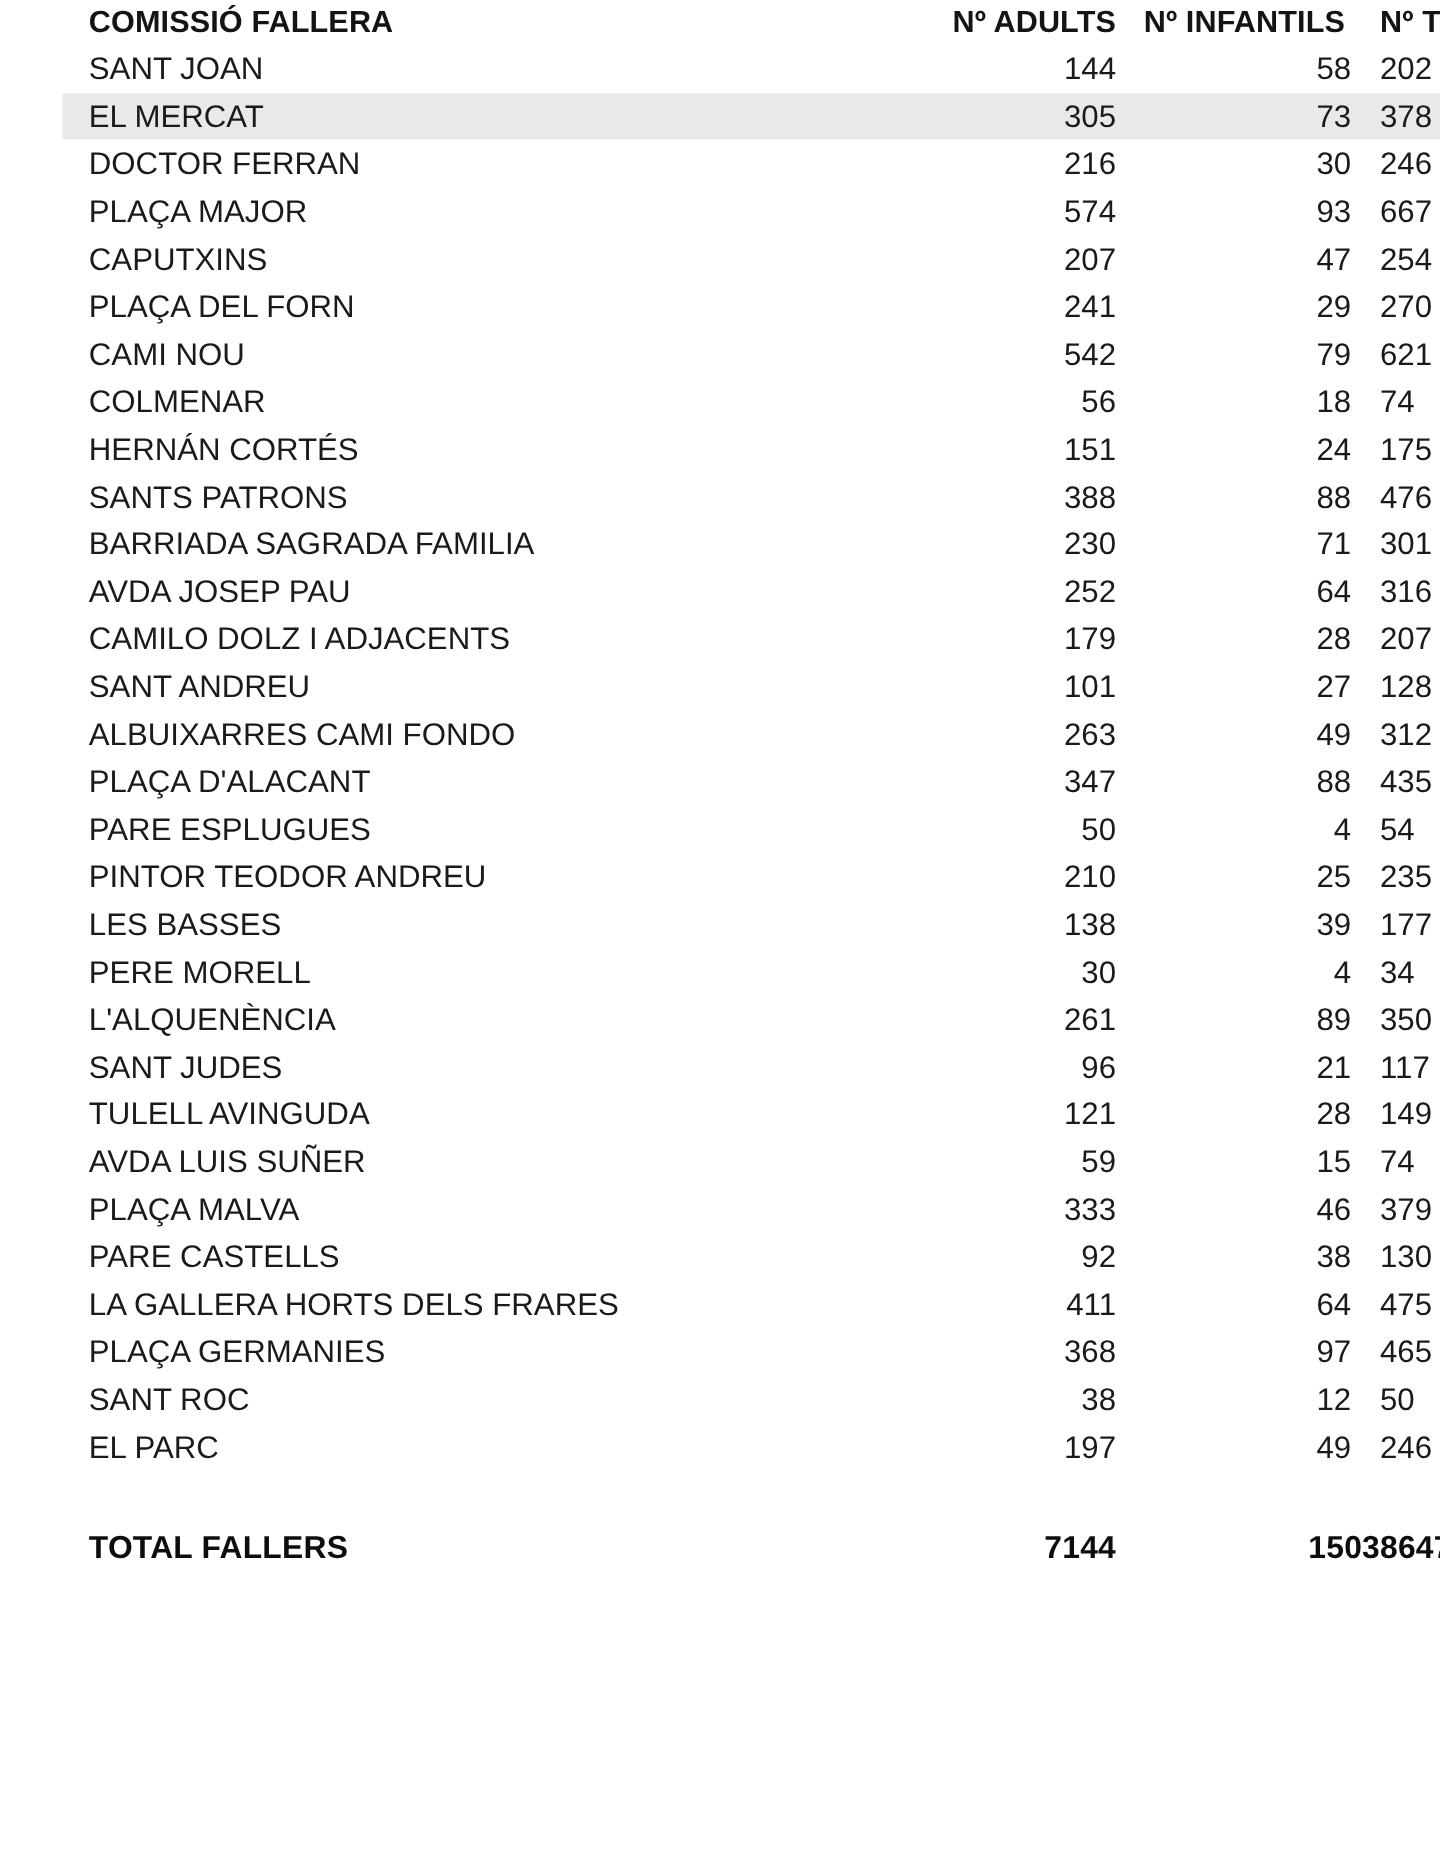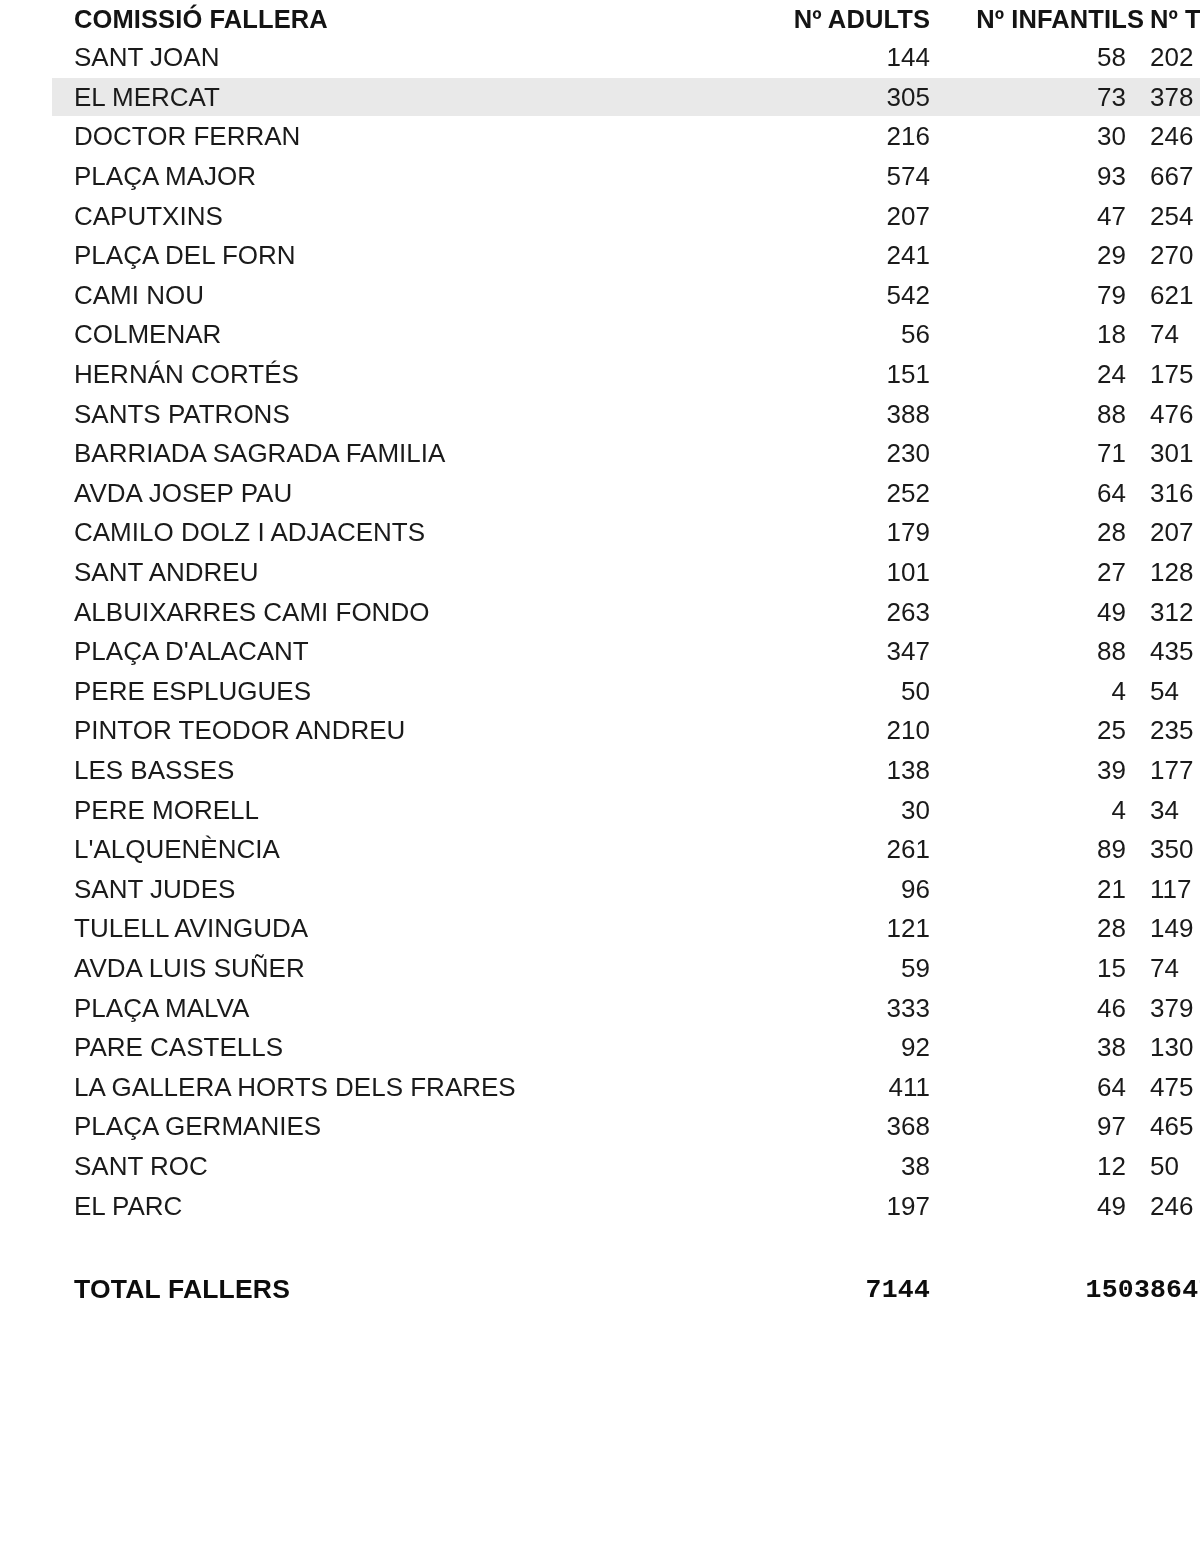--- a/index.html
+++ b/index.html
@@ -72,21 +72,20 @@
   }
   th.h-name {
     text-align: left;
     padding-left: 60px !important;
   }
   th.h-ad {
     text-align: right;
     padding-right: 0px !important;
   }
   th.h-inf {
-    text-align: right;
     padding-right: 6px !important;
   }
   th.h-tot {
     text-align: right;
     padding-right: 50px !important;
   }
 
   
   tbody tr.data-row { height: 39.6px; }
   td.name {
@@ -114,21 +113,21 @@
     font-size: 26.5px;
     font-weight: bold;
     color: #0d0d0d;
     letter-spacing: 0.2px;
     margin-top: 44px;
   }
   td.total-label {
     text-align: left;
     padding-left: 60px !important;
   }
-  td.total-num { text-align: right; font-family: Liberation Mono, monospace; }
+  td.total-num { text-align: right; }
   td.total-num.ad  { padding-right: -0px !important; }
   td.total-num.inf { padding-right: 0px  !important; }
   td.total-num.tot { padding-right: 15px !important; }
 </style>
 </head>
 <body style="background: rgb(255, 255, 255); color: rgb(26, 26, 26);">
 
 <div id="sheet">
 
   <div class="head-band" style="background: rgb(233, 233, 233);"></div>
@@ -241,21 +240,21 @@
           <td class="num inf">49</td>
           <td class="num tot">312</td>
         </tr>
         <tr class="data-row">
           <td class="name">PLAÇA D'ALACANT</td>
           <td class="num ad">347</td>
           <td class="num inf">88</td>
           <td class="num tot">435</td>
         </tr>
         <tr class="data-row">
-          <td class="name">PERE ESPLUGUES</td>
+          <td class="name">PARE ESPLUGUES</td>
           <td class="num ad">50</td>
           <td class="num inf">4</td>
           <td class="num tot">54</td>
         </tr>
         <tr class="data-row">
           <td class="name">PINTOR TEODOR ANDREU</td>
           <td class="num ad">210</td>
           <td class="num inf">25</td>
           <td class="num tot">235</td>
         </tr>

